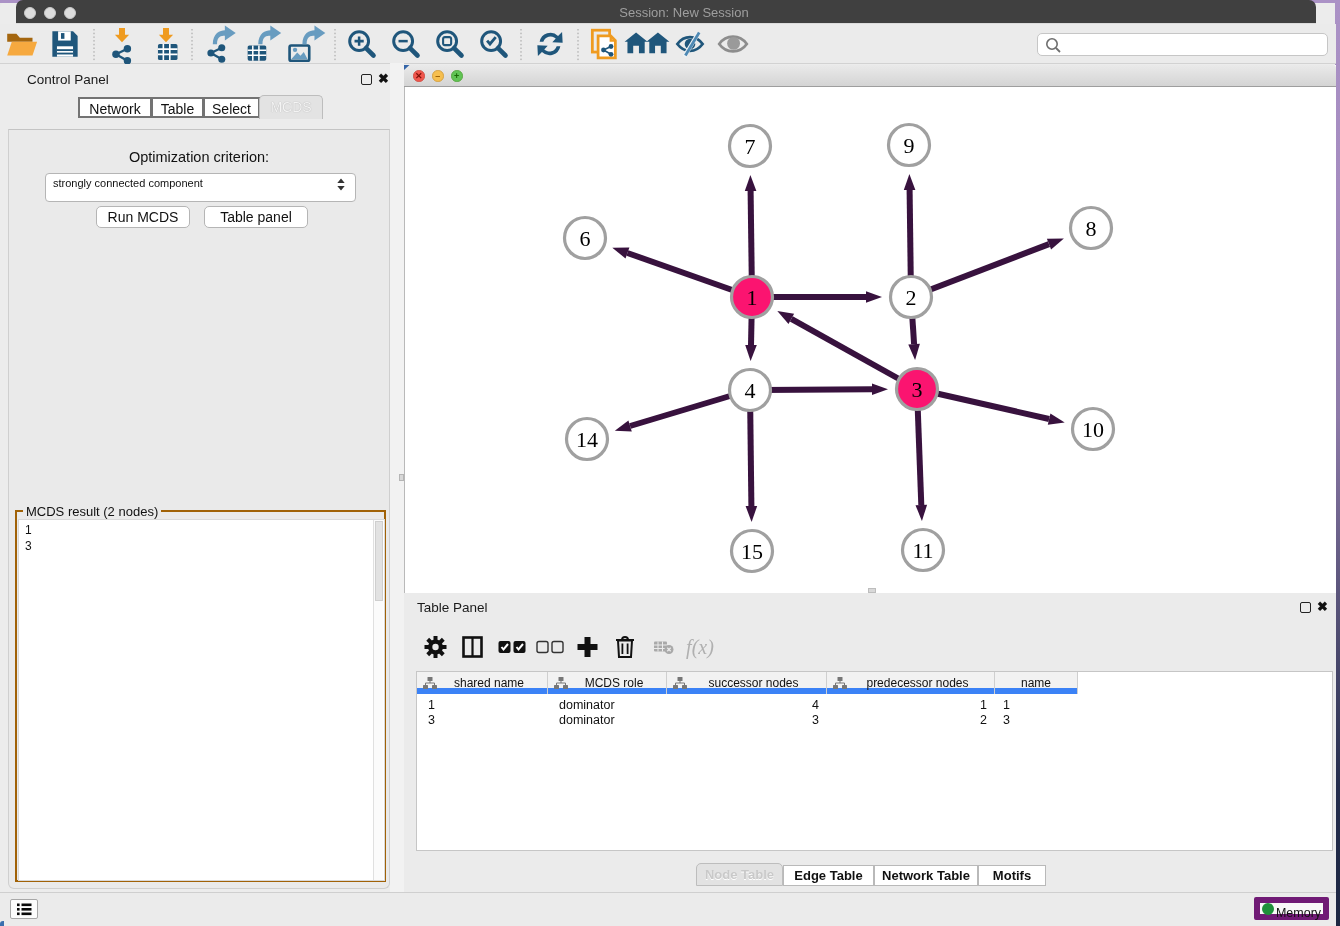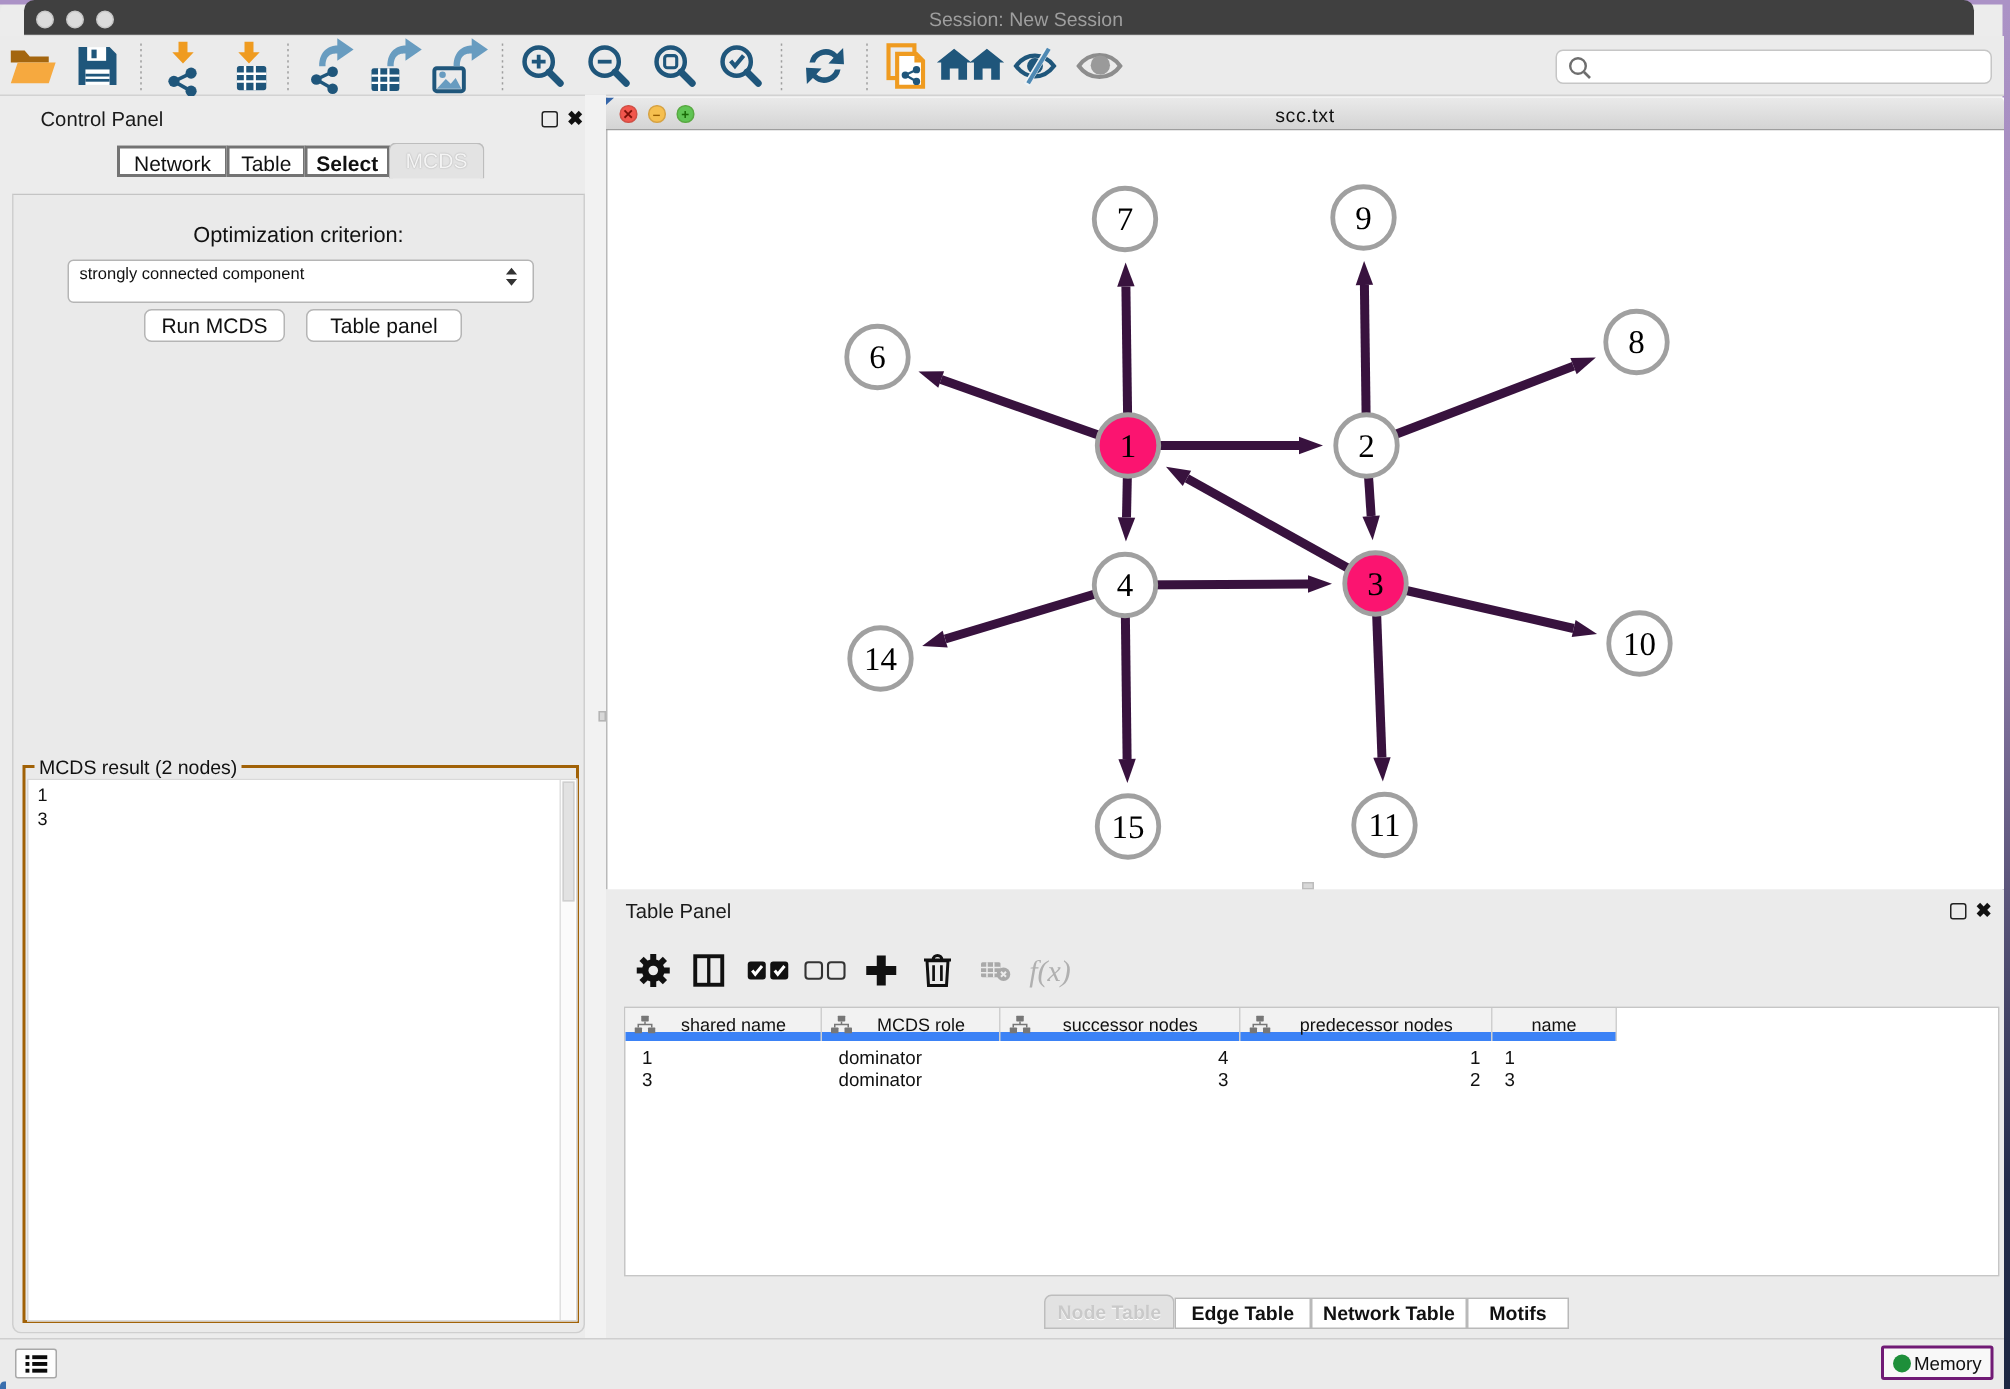--- a/index.html
+++ b/index.html
@@ -39,21 +39,21 @@
 #tpTitle { left:13px; top:7px; font-size:13.5px; color:#1a1a1a; position:absolute; }
 #tbar2 { left:8px; top:26px; width:912px; height:40px; position:absolute; }
 #tblock { left:12px; top:78px; width:917px; height:180px; background:#fff; border:1px solid #c6c6c6; position:absolute; }
 #thead { left:0; top:0; width:661px; height:22px; background:#f2f2f2; border-bottom:6px solid #3b82f6; position:absolute; }
 .thcell { position:absolute; top:0; height:22px; border-right:1px solid #cfcfcf; font-size:12px; color:#111; text-align:center; line-height:22px; }
 .trow { position:absolute; font-size:12.5px; color:#111; height:15px; }
 .btab { position:absolute; top:272px; height:21px; background:#fff; border:1px solid #b9b9b9; font-size:13px; font-weight:bold; text-align:center; line-height:19px; color:#111; }
 #btabNode { position:absolute; top:270px; height:23px; background:#e2e2e2; border:1px solid #bdbdbd; border-radius:5px 5px 0 0; font-size:13px; font-weight:bold; text-align:center; line-height:21px; color:#c9c9c9; text-shadow:0 1px 0 #fff; }
 #statusbar { left:0; top:892px; width:1336px; height:34px; background:#ebebeb; border-top:1px solid #cfcfcf; }
 #listbtn { left:10px; top:899px; width:28px; height:20px; background:#fdfdfd; border:1.5px solid #a8a8a8; border-radius:2px; }
-#membtn { left:1254px; top:897px; width:75px; height:23px; background:#f8f8f8; border:2px solid #701a75; border-radius:2px; font-size:12.5px; color:#111; line-height:21px; text-align:center; padding-left:14px; }
+#membtn { left:1254px; top:897px; width:75px; height:23px; background:#f8f8f8; border:6px solid #701a75; border-radius:2px; font-size:12.5px; color:#111; line-height:21px; text-align:center; padding-left:14px; }
 #memdot { left:1262px; top:903px; width:12px; height:12px; border-radius:50%; background:#1e8f3a; }
 </style>
 </head>
 <body>
 <div class="abs" id="win"></div>
 <div class="abs" id="wallT"></div>
 <div class="abs" id="wallR"></div>
 <div class="abs" id="titlebar">
   <div class="abs tl" style="left:8px;"></div>
   <div class="abs tl" style="left:28px;"></div>
@@ -185,21 +185,21 @@
       </svg>
     </div></div>
 
 <div class="abs" id="cpHead">
   <span id="cpTitle">Control Panel</span>
   <div class="abs winbtn-sq" style="left:361px; top:10px;"></div>
   <span class="abs winbtn-x" style="left:378px; top:7px;">✖</span>
 </div>
 <div class="tab" style="left:78px; width:74px;">Network</div>
 <div class="tab" style="left:151px; width:53px;">Table</div>
-<div class="tab" style="left:203px; width:57px;font-weight:bold;">Select</div>
+<div class="tab" style="left:203px; width:57px;">Select</div>
 <div id="tabMCDS" style="left:259px; width:64px;">MCDS</div>
 <div class="abs" id="cpBody">
   <div id="optLabel">Optimization criterion:</div>
   <div id="dropdown">strongly connected component
     <svg width="10" height="13" style="position:absolute; right:9px; top:4px;">
         <path d="M5 0.5 L8.7 5 L1.3 5 Z M5 12.5 L8.7 8 L1.3 8 Z" fill="#333"></path>
       </svg>
   </div>
   <div class="btn" style="left:87px; width:94px;">Run MCDS</div>
   <div class="btn" style="left:195px; width:104px;">Table panel</div>
@@ -213,21 +213,20 @@
   </div>
 </div>
 <div class="abs" id="vsplit"></div>
 <div class="abs" id="vhandle"></div>
 
 <div class="abs" id="netwin">
   <div id="nettitle">
     <div class="tl2" style="left:9px; top:5px; background:#f2564d; border:1px solid #d05046; color:#7c1008;">✕</div>
     <div class="tl2" style="left:28px; top:5px; background:#f6bf4f; border:1px solid #d6a243; color:#985d00;">–</div>
     <div class="tl2" style="left:47px; top:5px; background:#60c454; border:1px solid #58a942; color:#1a6a06;">+</div>
-    <div id="netname">scc.txt</div>
     <svg width="7" height="6" style="position:absolute; left:0; top:0;">
         <path d="M0 0 L5.5 0 L0 5 Z" fill="#3465a8"></path>
       </svg>
   </div>
   <svg id="graph" width="931" height="505" style="position:absolute; left:0; top:22px;">
 <line x1="347.0" y1="210.0" x2="345.6" y2="104.0" stroke="#38123e" stroke-width="6"></line>
 <path d="M345.4 88.0 L351.4 103.9 L339.8 104.1 Z" fill="#38123e"></path>
 <line x1="347.0" y1="210.0" x2="222.4" y2="166.0" stroke="#38123e" stroke-width="6"></line>
 <path d="M207.3 160.7 L224.4 160.5 L220.5 171.5 Z" fill="#38123e"></path>
 <line x1="347.0" y1="210.0" x2="461.0" y2="210.0" stroke="#38123e" stroke-width="6"></line>

